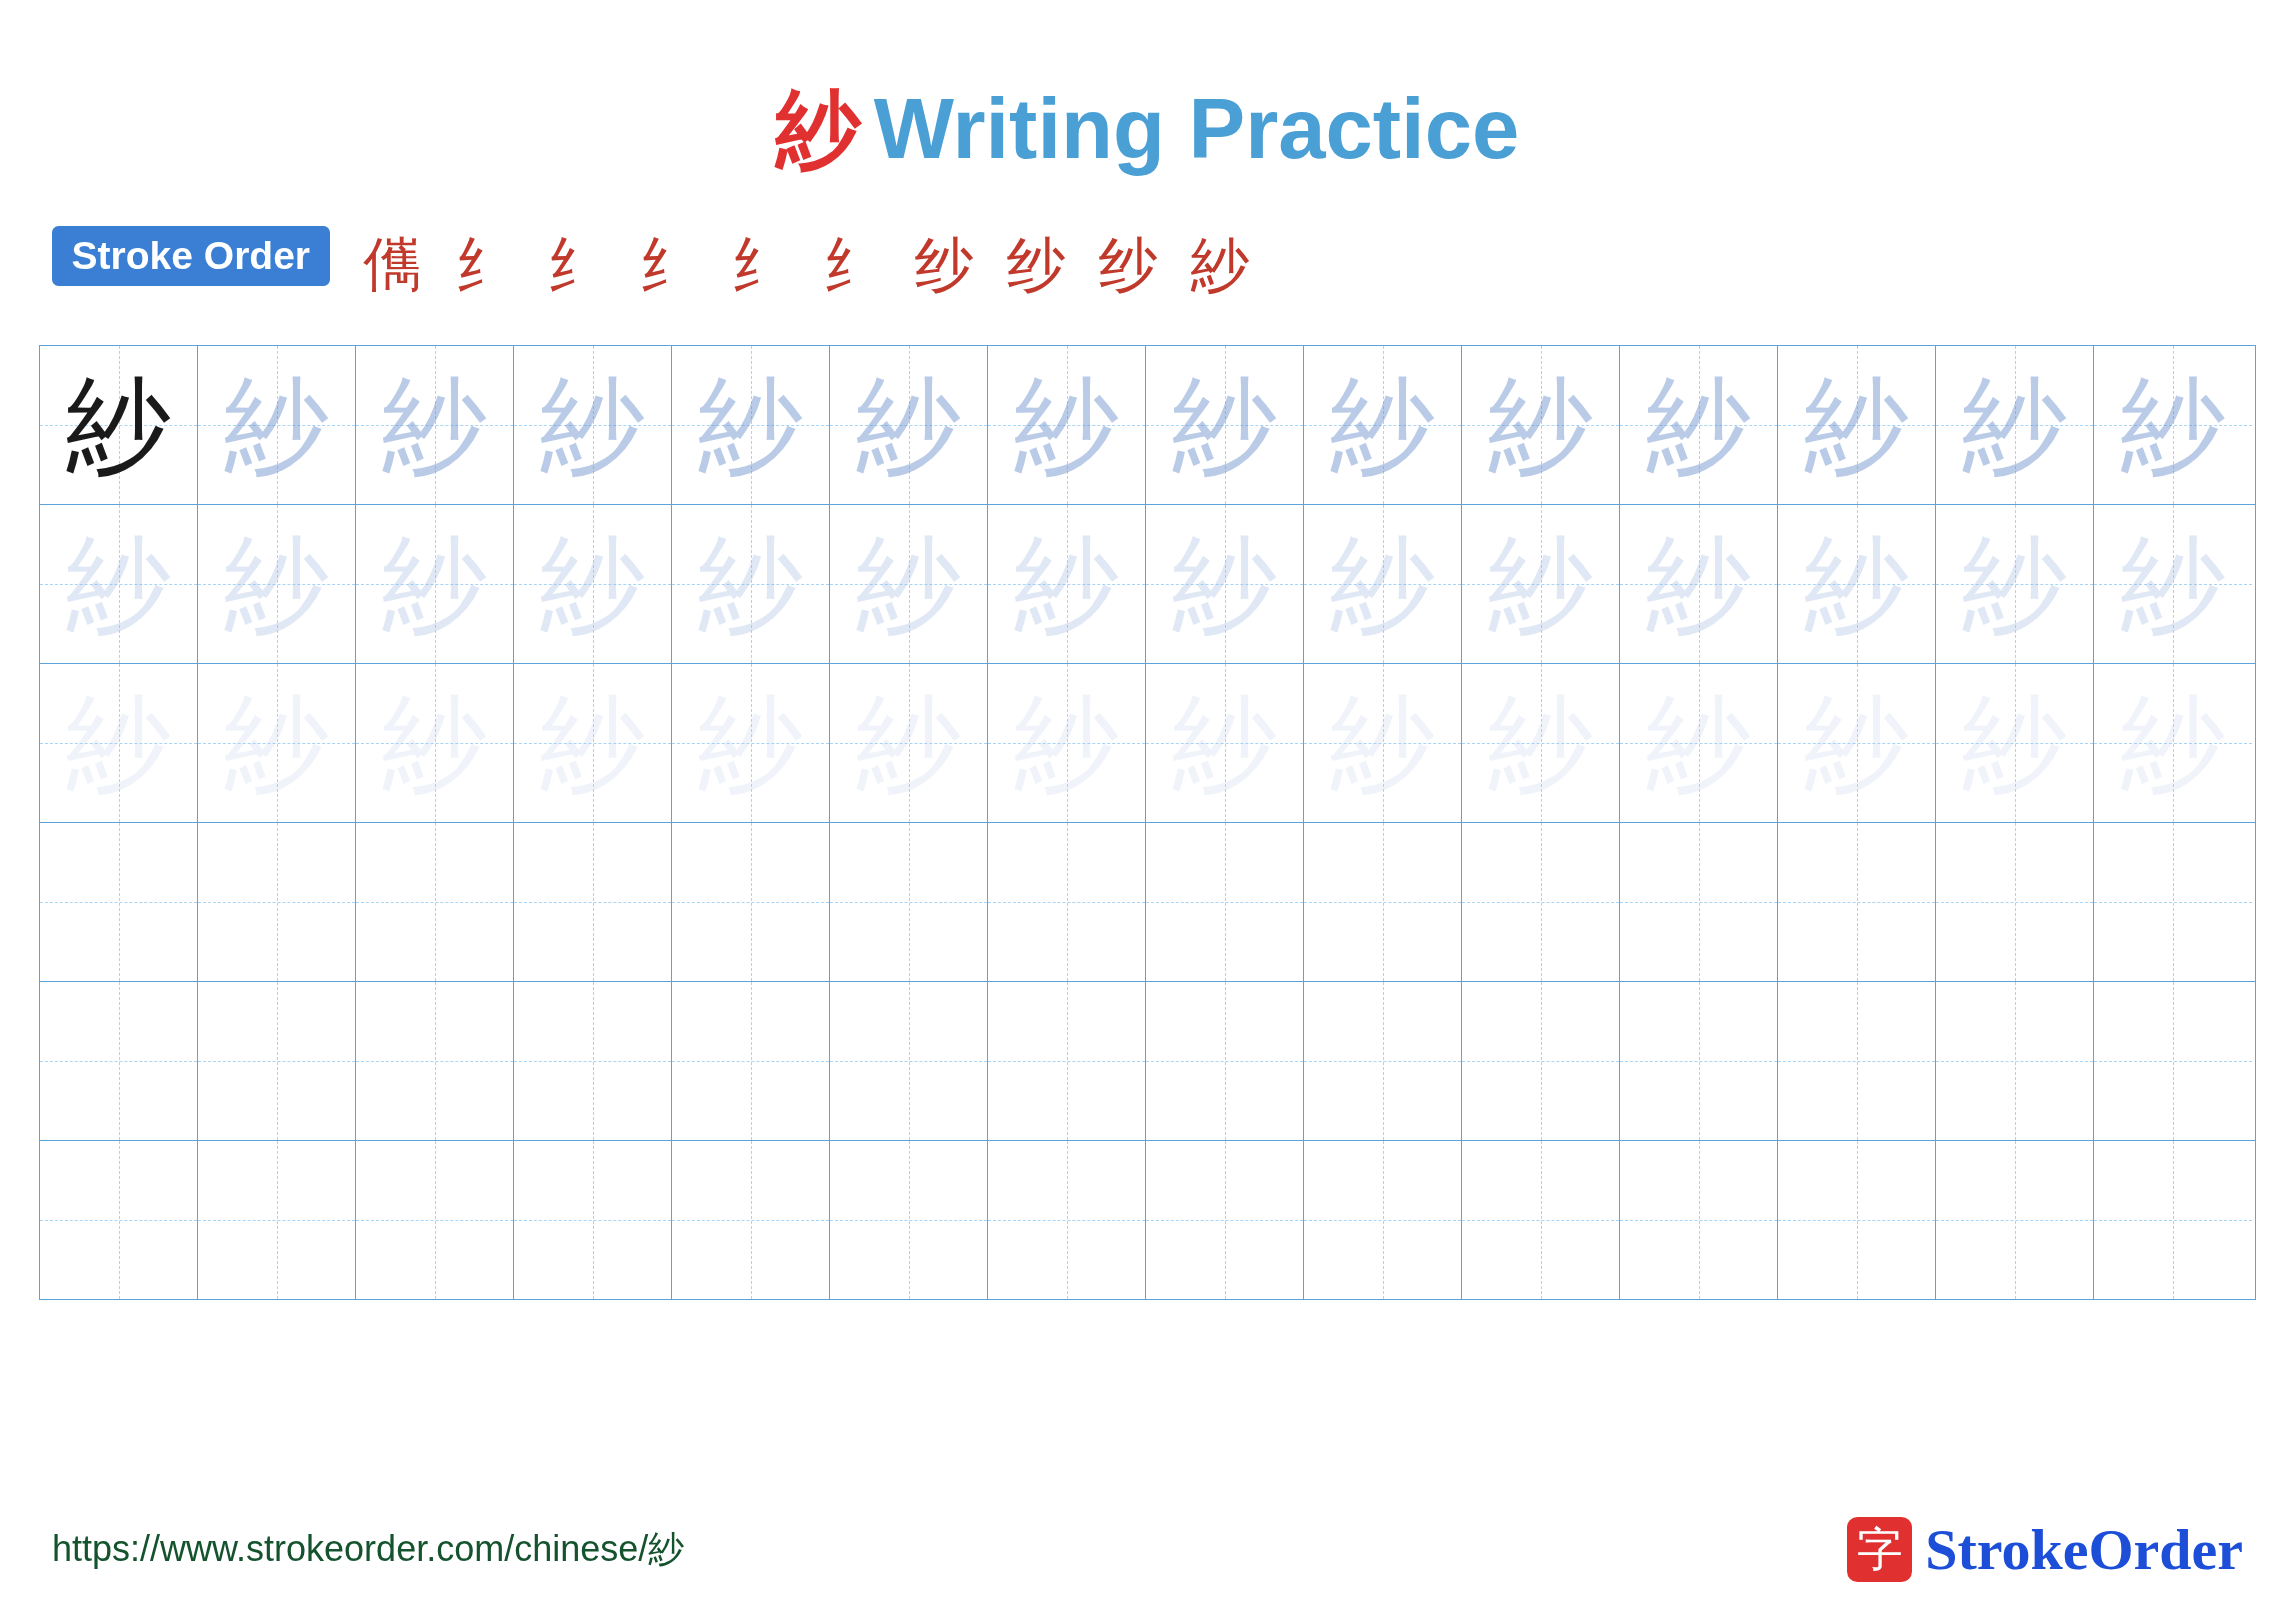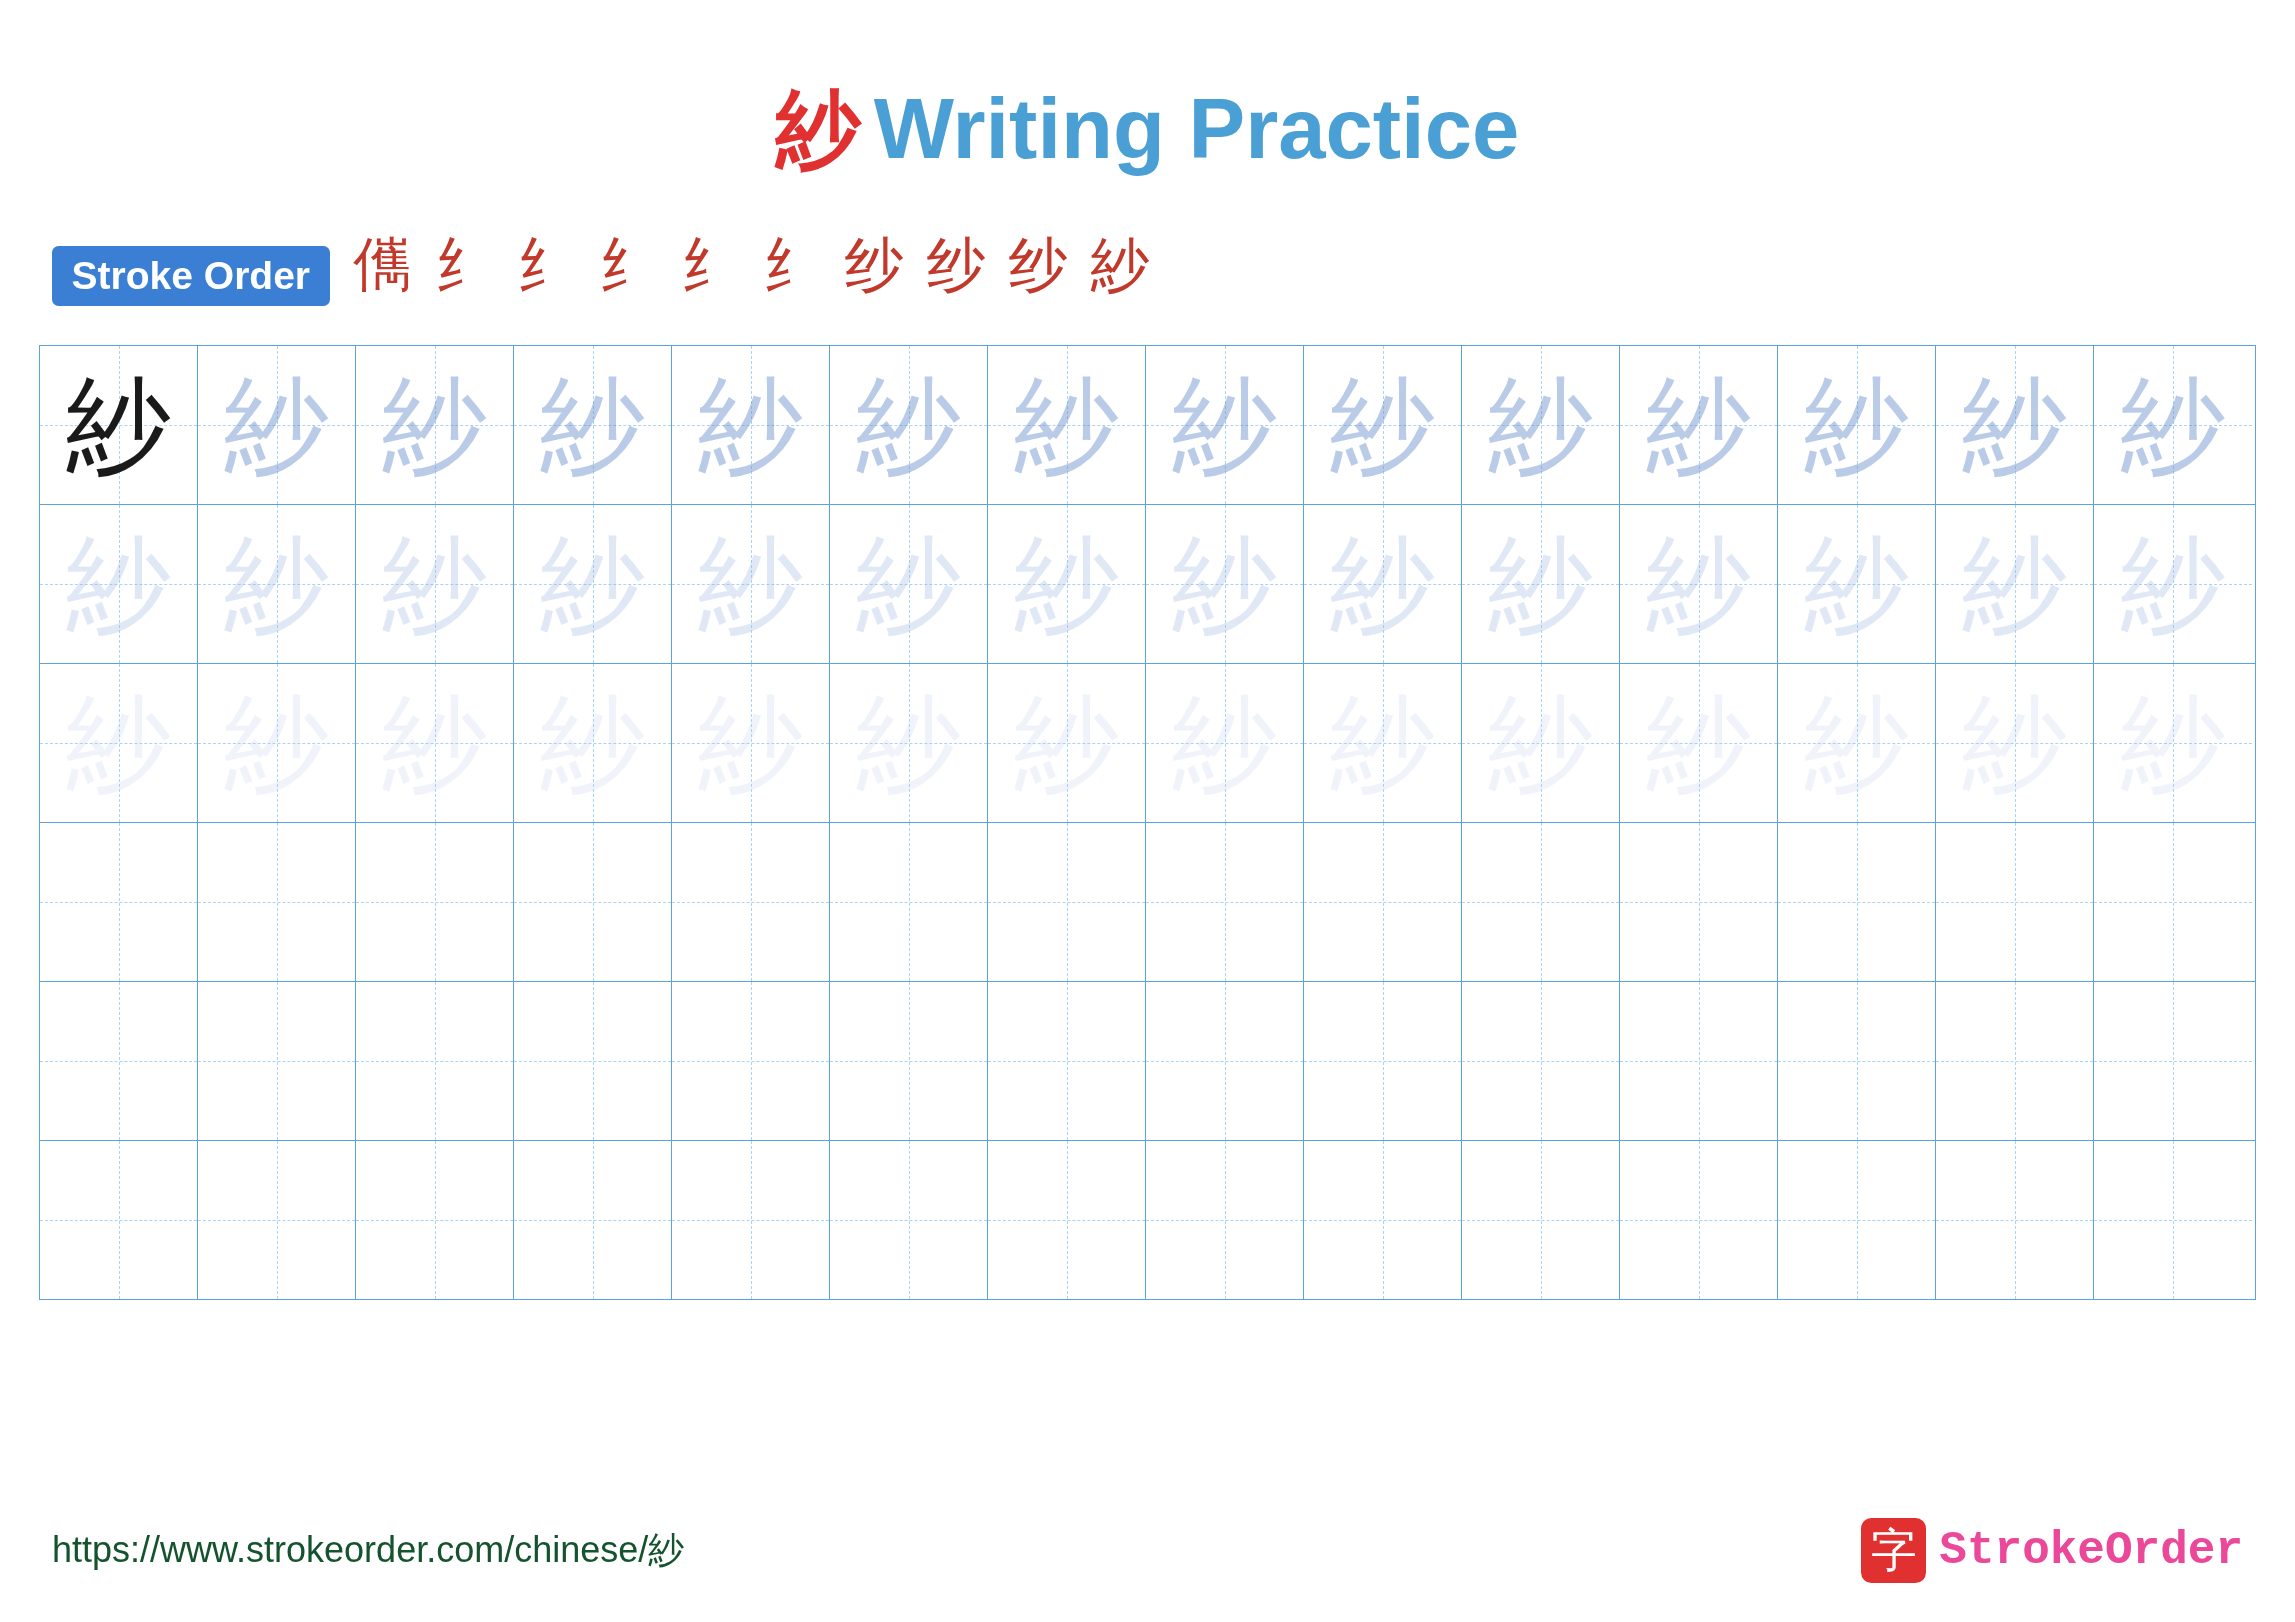--- a/index.html
+++ b/index.html
@@ -25,23 +25,23 @@
       font-family: Arial, sans-serif;
     }
     .title-char {
       color: #e03030;
       margin-right: 13px;
     }
 
     
     .stroke-order-section {
       display: flex;
-      align-items: flex-end;
+      align-items: flex-start;
       padding: 13px 52px 26px 52px;
-      gap: 23px;
+      gap: 33px;
     }
     .stroke-order-badge {
       background: #3a7fd4;
       color: white;
       font-size: 39px;
       font-weight: bold;
       padding: 7.9px 19.6px;
       border-radius: 6.5px;
       font-family: Arial, sans-serif;
       white-space: nowrap;
@@ -151,24 +151,24 @@
       background: #e03030;
       border-radius: 10.5px;
       display: flex;
       align-items: center;
       justify-content: center;
       color: white;
       font-size: 46px;
       font-family: serif;
     }
     .footer-brand-text {
-      font-size: 46px;
+      font-size: 58px;
       font-weight: bold;
-      color: #ec4899;
-      font-family: Liberation Mono, monospace;
+      color: #1d4ed8;
+      font-family: Liberation Serif, serif;
     }
   </style>
 </head>
 <body>
 
 <div class="title-section">
   <span class="title-text">
     <span class="title-char">紗</span><span>Writing Practice</span>
   </span>
 </div>

